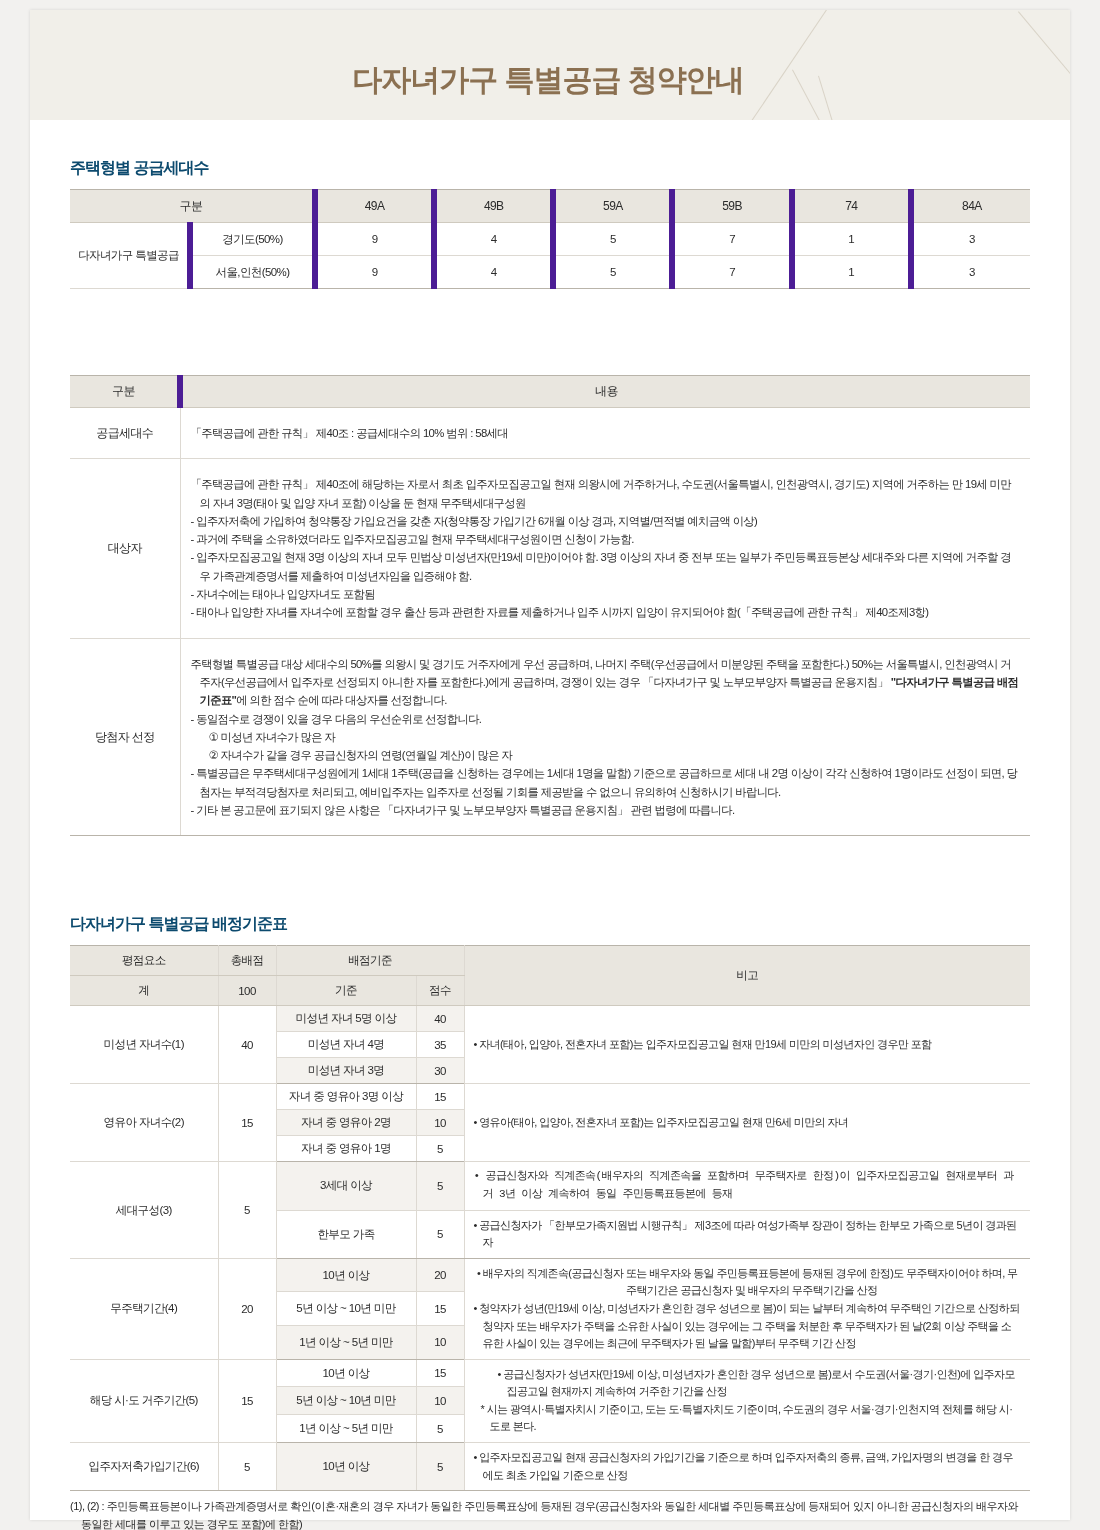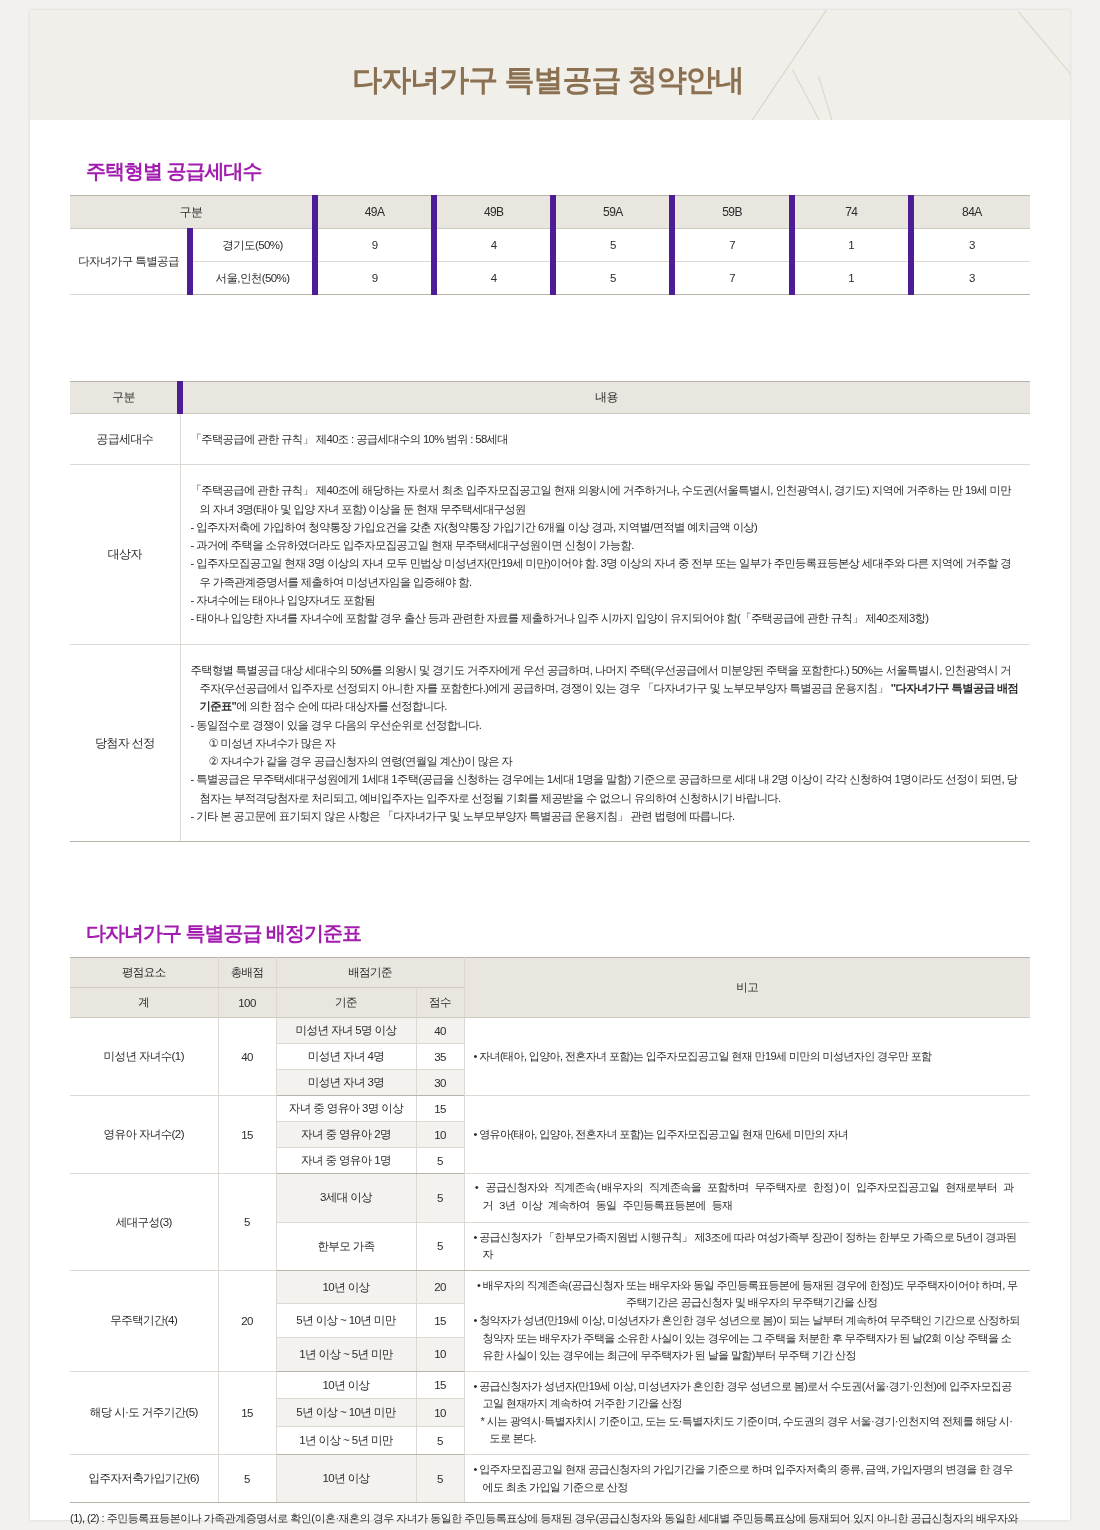--- a/index.html
+++ b/index.html
@@ -30,23 +30,23 @@
     text-align:center;
     font-size:30px; font-weight:bold;
     letter-spacing:-1px;
     color:#8b7051;
   }
   .deco { position:absolute; background:#d9d3c7; transform-origin:0 0; }
 
   
   .section { padding:0 40px; }
   .sec-title {
-    font-size:20px; font-weight:bold; letter-spacing:-1px;
-    color:#a21caf;
-    margin:0 0 10px 16px;
+    font-size:16px; font-weight:bold; letter-spacing:-1px;
+    color:#0c4a6e;
+    margin:0 0 10px 0;
   }
 
   table { border-collapse:collapse; width:100%; table-layout:fixed; }
   td, th {
     border:0;
     border-bottom:1px solid #ddd9d2;
     font-weight:normal;
     font-size:11.5px;
     letter-spacing:-0.6px;
     padding:5px 6px;
@@ -306,21 +306,21 @@
           <tr class="grp-end">
             <td class="vsep shade">1년 이상 ~ 5년 미만</td>
             <td class="vsep shade">10</td>
           </tr>
           <tr>
             <td rowspan="3" class="vsep">해당 시·도 거주기간(5)</td>
             <td rowspan="3" class="vsep">15</td>
             <td class="vsep">10년 이상</td>
             <td class="vsep">15</td>
             <td rowspan="3" class="note">
-              <div style="padding-left: 9px; text-indent: -9px;">• 공급신청자가 성년자(만19세 이상, 미성년자가 혼인한 경우 성년으로 봄)로서 수도권(서울·경기·인천)에 입주자모집공고일 현재까지 계속하여 거주한 기간을 산정</div>
+              <div style="padding-left: 9px; text-indent: -9px; margin-left: 24px;">• 공급신청자가 성년자(만19세 이상, 미성년자가 혼인한 경우 성년으로 봄)로서 수도권(서울·경기·인천)에 입주자모집공고일 현재까지 계속하여 거주한 기간을 산정</div>
               <div style="padding-left: 16px; text-indent: -9px;">* 시는 광역시·특별자치시 기준이고, 도는 도·특별자치도 기준이며, 수도권의 경우 서울·경기·인천지역 전체를 해당 시·도로 본다.</div>
             </td>
           </tr>
           <tr>
             <td class="vsep shade">5년 이상 ~ 10년 미만</td>
             <td class="vsep shade">10</td>
           </tr>
           <tr class="grp-end">
             <td class="vsep">1년 이상 ~ 5년 미만</td>
             <td class="vsep">5</td>

